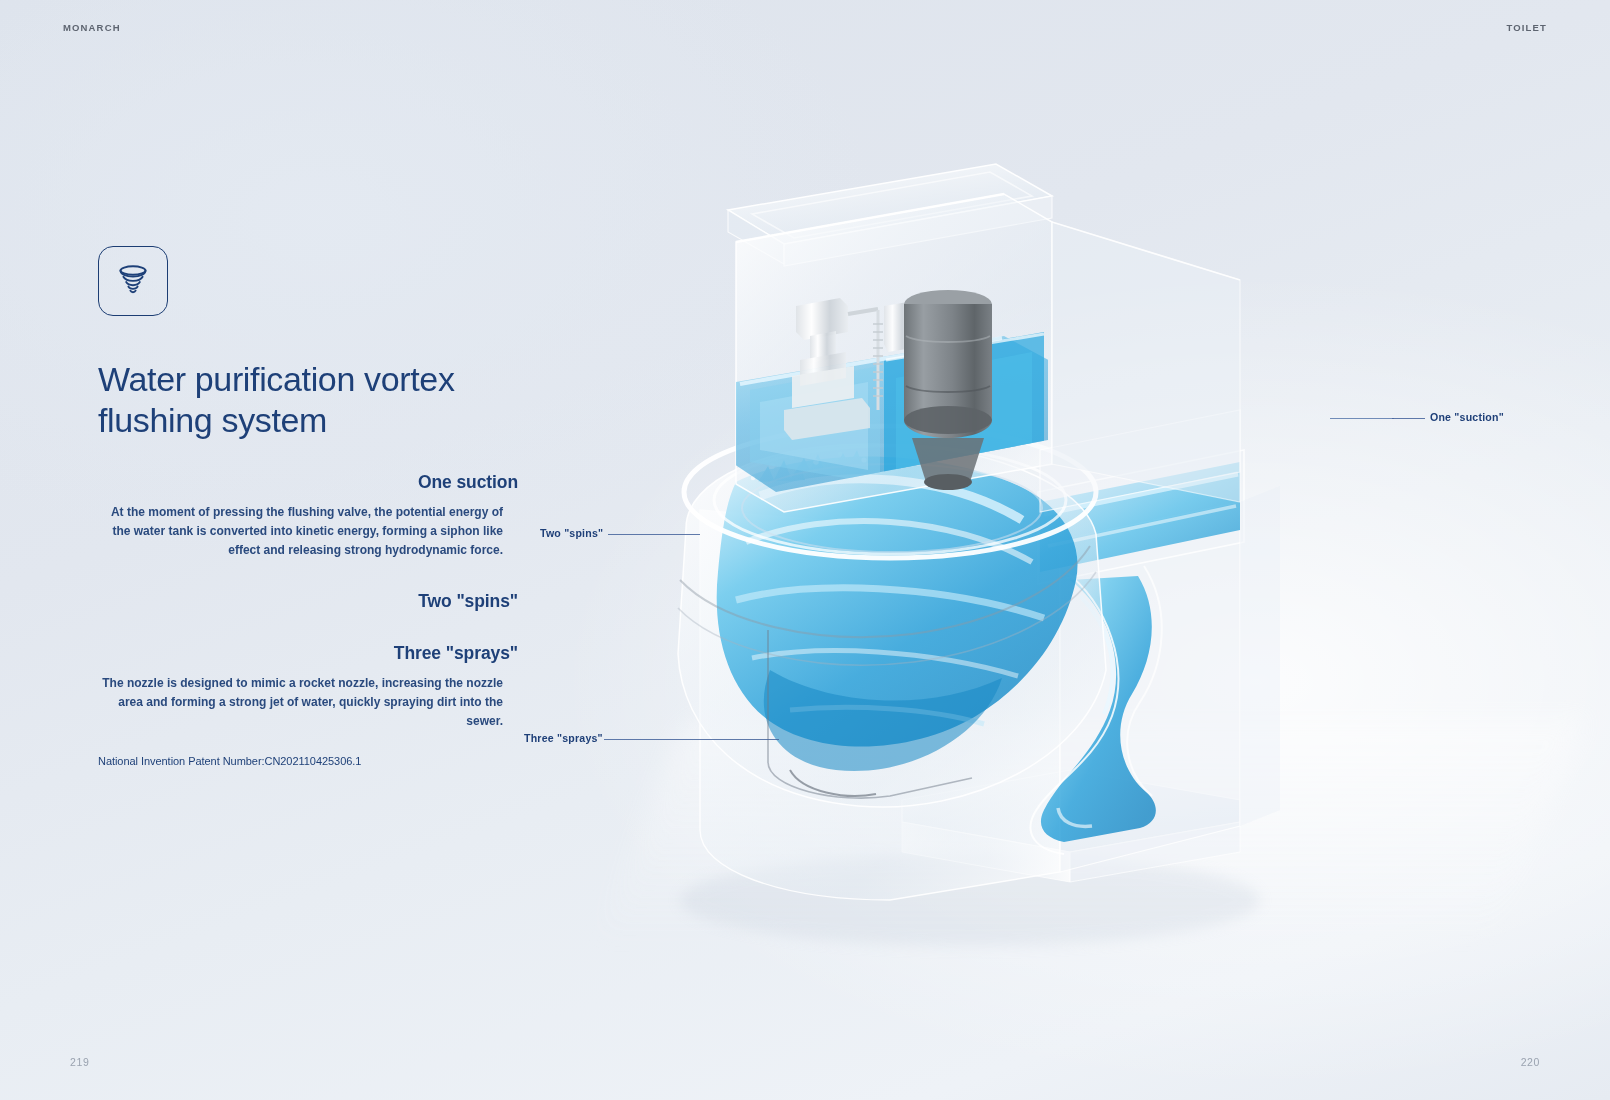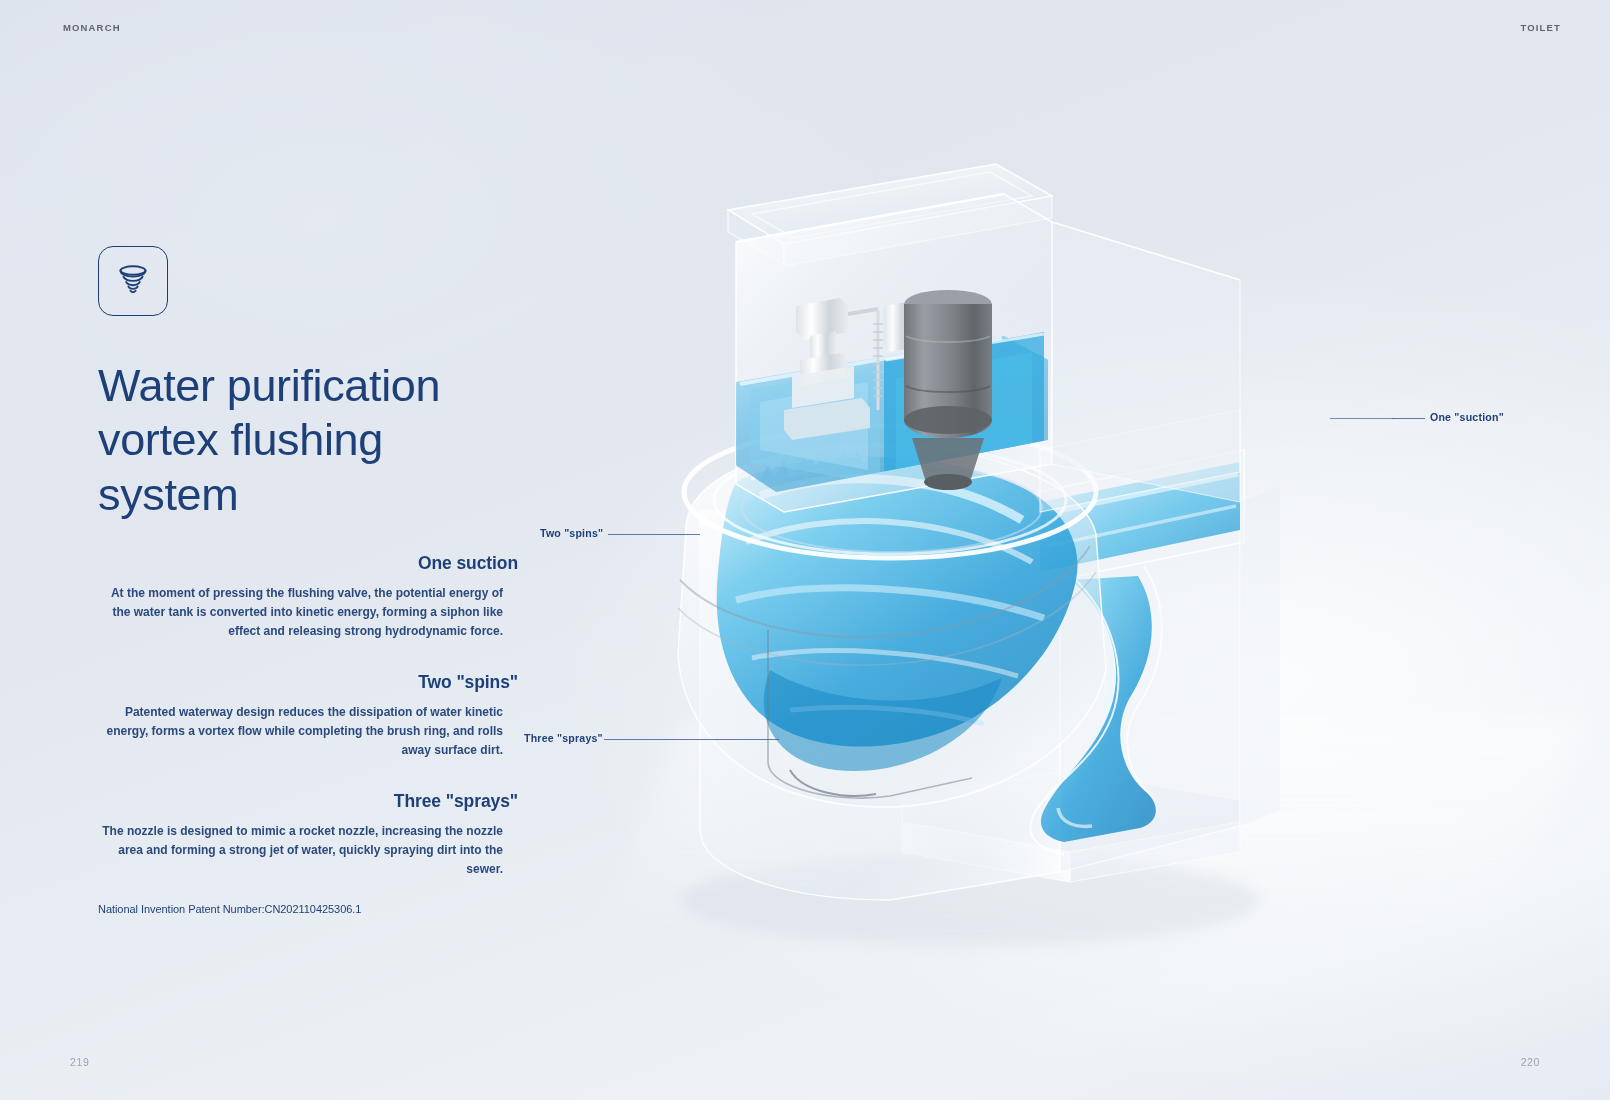--- a/index.html
+++ b/index.html
@@ -41,21 +41,21 @@
   
   .runhead {
     position: absolute;
     top: 22px;
     font-size: 9.5px;
     letter-spacing: 1.15px;
     font-weight: 700;
     color: #5d6470;
   }
   .runhead.left  { left: 63px; }
-  .runhead.right { right: 49px; }
+  .runhead.right { right: 63px; }
 
   
   .folio {
     position: absolute;
     bottom: 32px;
     font-size: 10.5px;
     letter-spacing: .6px;
     color: #9aa3b0;
     margin-top: 22px;
   }
@@ -76,21 +76,21 @@
     width: 70px; height: 70px;
     border: 1.9px solid #1c3d73;
     border-radius: 15px;
     display: flex; align-items: center; justify-content: center;
   }
   #icon-badge svg { display:block; }
 
   
   #headline {
     margin-top: 43px;
-    font-size: 45px;
+    font-size: 34px;
     line-height: 1.21;
     font-weight: 400;
     letter-spacing: -0.35px;
     color: #1e4078;
     max-width: 420px;
   }
   #subhead {
     margin-top: 7px;
     font-size: 19.5px;
     font-weight: 600;
@@ -192,21 +192,20 @@
 
     <h1 id="headline">Water purification vortex flushing system</h1>
 
     <div class="feature">
       <div class="feature-title">One suction</div>
       <div class="feature-body">At the moment of pressing the flushing valve, the potential energy of the water tank is converted into kinetic energy, forming a siphon like effect and releasing strong hydrodynamic force.</div>
     </div>
 
     <div class="feature">
       <div class="feature-title">Two "spins"</div>
-      <div class="feature-body">Patented waterway design reduces the dissipation of water kinetic energy, forms a vortex flow while completing the brush ring, and rolls away surface dirt.</div>
     </div>
 
     <div class="feature">
       <div class="feature-title">Three "sprays"</div>
       <div class="feature-body">The nozzle is designed to mimic a rocket nozzle, increasing the nozzle area and forming a strong jet of water, quickly spraying dirt into the sewer.</div>
     </div>
 
     <div id="patent">National Invention Patent Number:CN202110425306.1</div>
   </div>
 

